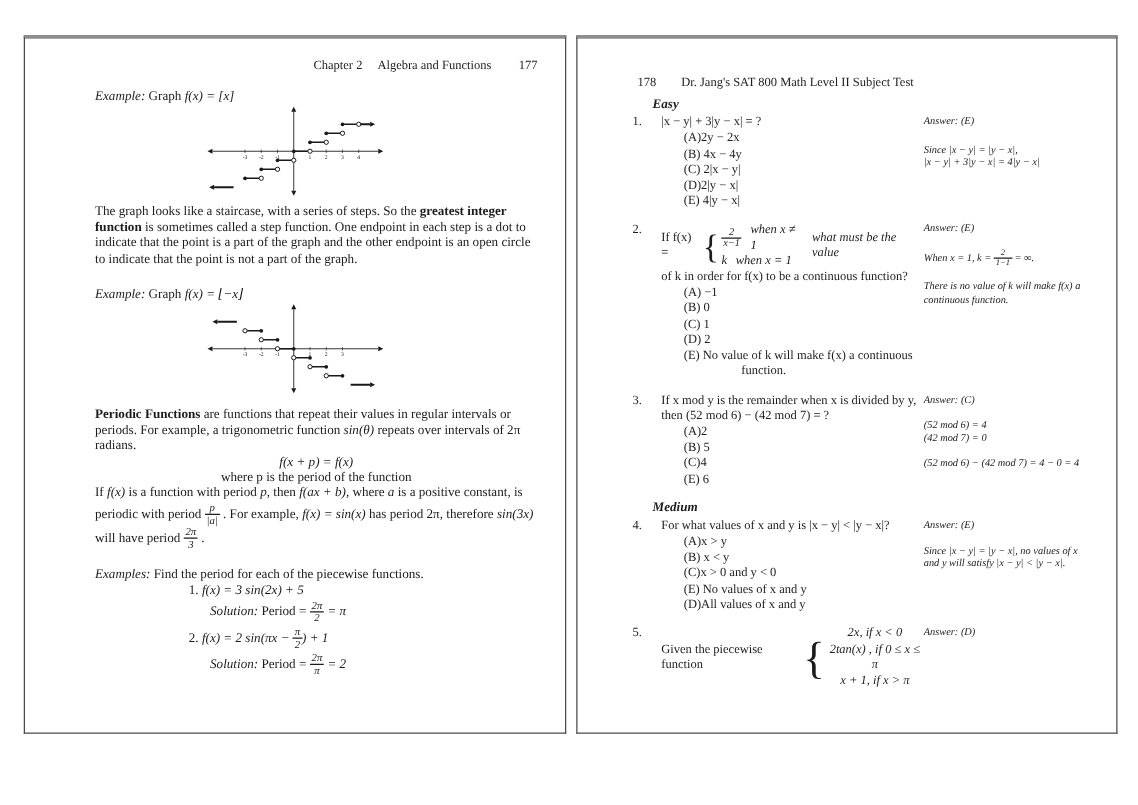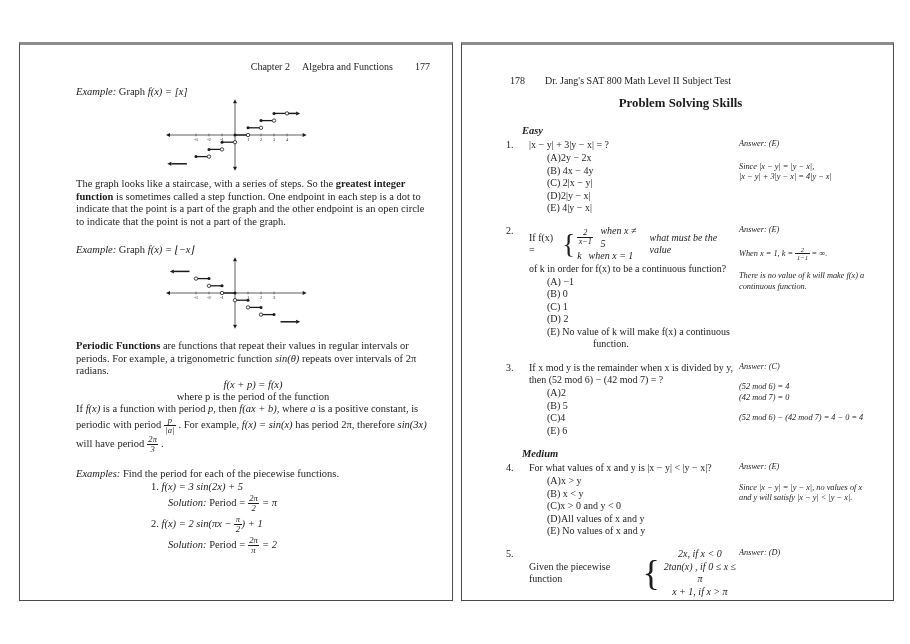--- a/index.html
+++ b/index.html
@@ -1,18 +1,18 @@
 <!DOCTYPE html>
 <html><head>
 <meta charset="utf-8">
 <style>
   html,body{margin:0;padding:0;background:#fff;}
   body{width:910px;height:644px;position:relative;overflow:hidden;
        font-family:"Liberation Serif","DejaVu Serif",serif;color:#1c1c1c;}
-  .page{position:absolute;top:42px;height:559px;background:#fff;box-sizing:border-box;
+  .page{position:absolute;top:28px;height:559px;background:#fff;box-sizing:border-box;
         border:1.5px solid #4a4a4a;border-top:3.5px solid #8d8d8d;}
   #left-page{left:19px;width:434px;padding:10px 22px 0 56px;}
   #right-page{left:461px;width:433px;padding:24px 20px 0 44px;}
 
   .hdr-l{font-size:10px;text-align:right;margin:6px 0 14px 0;}
   .hdr-l .gap1{margin-left:12px;} .hdr-l .gap2{margin-left:22px;}
   .hdr-r{font-size:10px;text-align:left;margin:6px 0 6px 4px;}
   .hdr-r .gap1{margin-left:20px;}
 
   .it{font-style:italic;}
@@ -202,21 +202,20 @@
   <div class="sol">
     <span class="it">Solution:</span><span> Period = </span><span class="frac it"><span class="fn">2π</span><span class="fd">π</span></span><span class="it"> = 2</span>
   </div>
 </div>
 
 <div class="page" id="right-page">
   <div class="hdr-r">
     <span>178</span><span class="gap1">Dr. Jang's SAT 800 Math Level II Subject Test</span>
   </div>
 
-  <div class="psk-title">Problem Solving Skills</div>
 
   <div class="sec">Easy</div>
 
   <div class="prob">
     <div class="qcol">
       <div class="qline">
         <span class="qnum">1.</span>
         <span class="qtext">|x − y| + 3|y − x| = ?</span>
       </div>
       <div class="choices">
@@ -242,21 +241,21 @@
         <div class="qtext">
           <div class="pwflex">
             <span>If f(x) =</span>
             <span class="brace brace2">{</span>
             <div class="pwrows">
               <div class="pwrow">
                 <span class="frac">
                     <span class="fn">2</span>
                     <span class="fd">x−1</span>
                   </span>
-                <span class="cond">when x ≠ 5</span>
+                <span class="cond">when x ≠ 1</span>
               </div>
               <div class="pwrow">
                 <span>k</span>
                 <span class="cond">when x = 1</span>
               </div>
             </div>
             <span class="lead-tail">what must be the value</span>
           </div>
           <div>of k in order for f(x) to be a continuous function?</div>
         </div>
@@ -312,22 +311,22 @@
   <div class="prob">
     <div class="qcol">
       <div class="qline">
         <span class="qnum">4.</span>
         <span class="qtext">For what values of x and y is |x − y| &lt; |y − x|?</span>
       </div>
       <div class="choices">
         <div class="choice">(A)x &gt; y</div>
         <div class="choice">(B) x &lt; y</div>
         <div class="choice">(C)x &gt; 0 and y &lt; 0</div>
+        <div class="choice">(E) No values of x and y</div>
         <div class="choice">(D)All values of x and y</div>
-        <div class="choice">(E) No values of x and y</div>
       </div>
     </div>
     <div class="acol">
       <div>Answer: (E)</div>
       <div class="agap10"></div>
       <div>Since |x − y| = |y − x|, no values of x</div>
       <div>and y will satisfy |x − y| &lt; |y − x|.</div>
     </div>
   </div>
 

